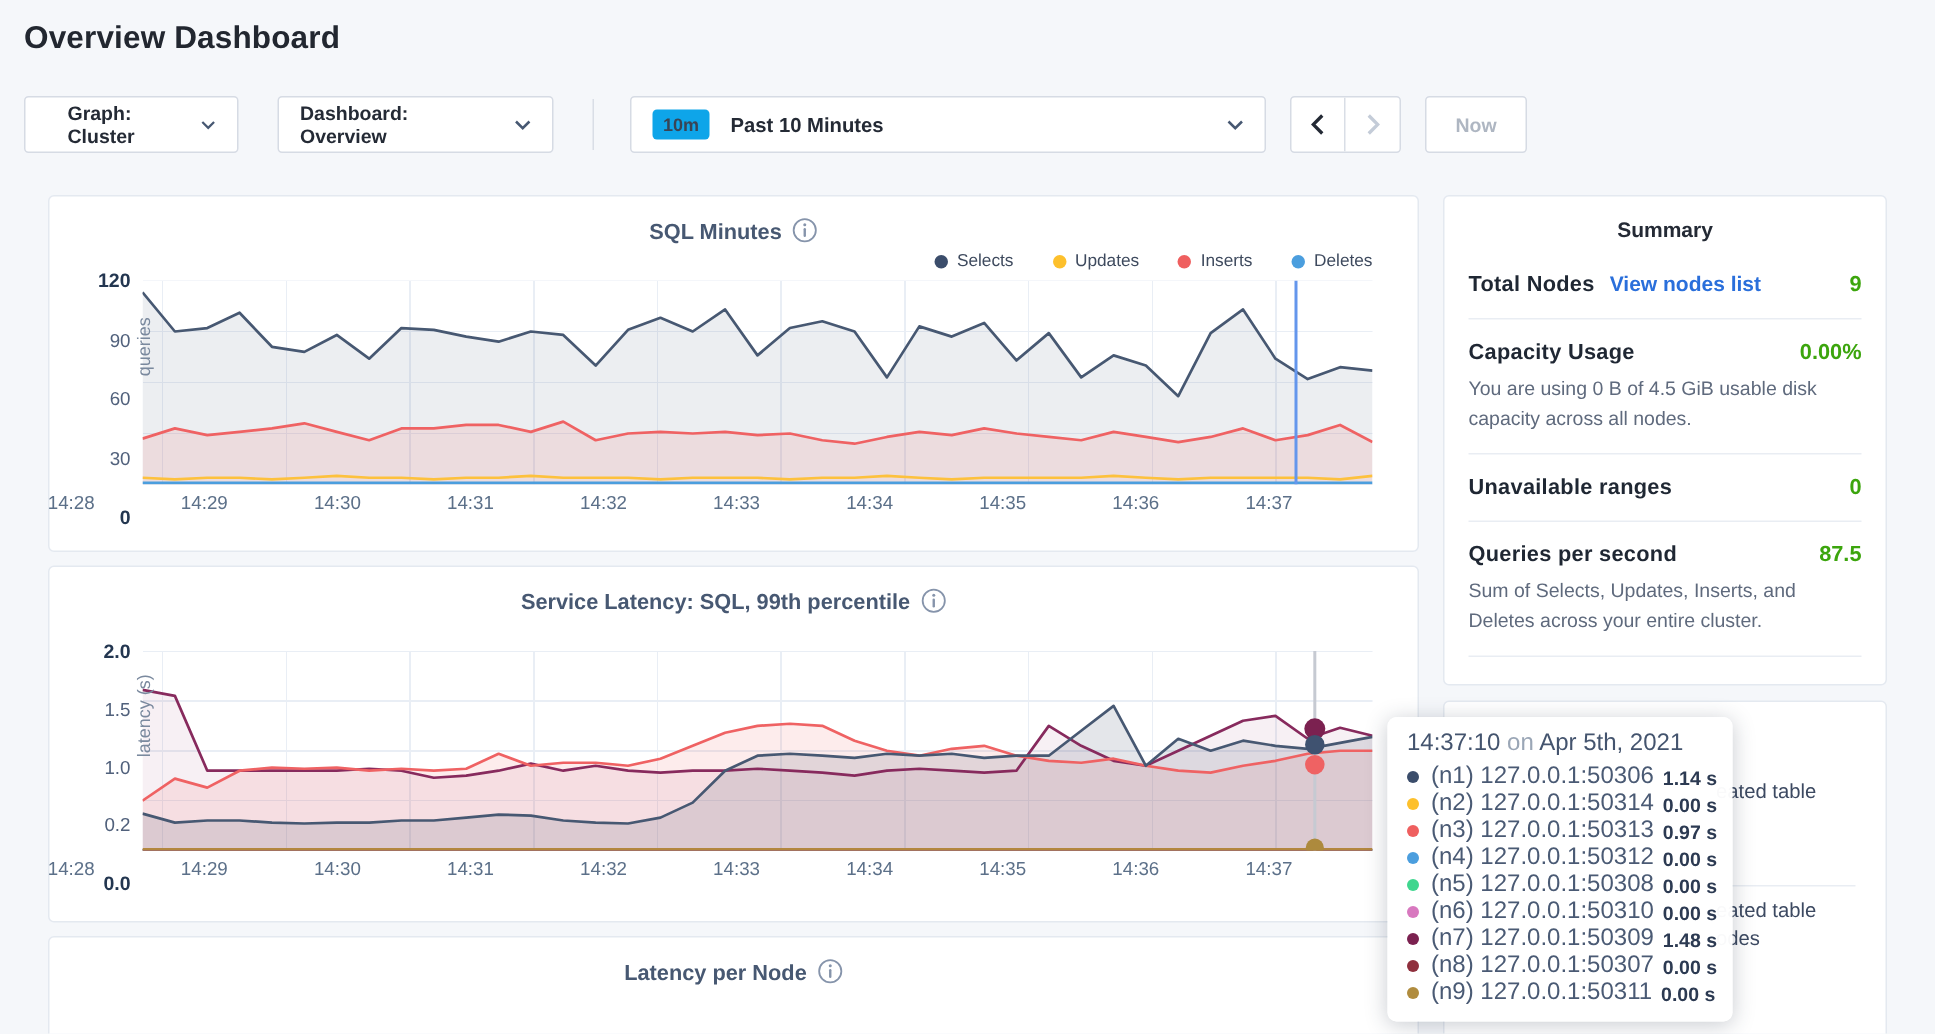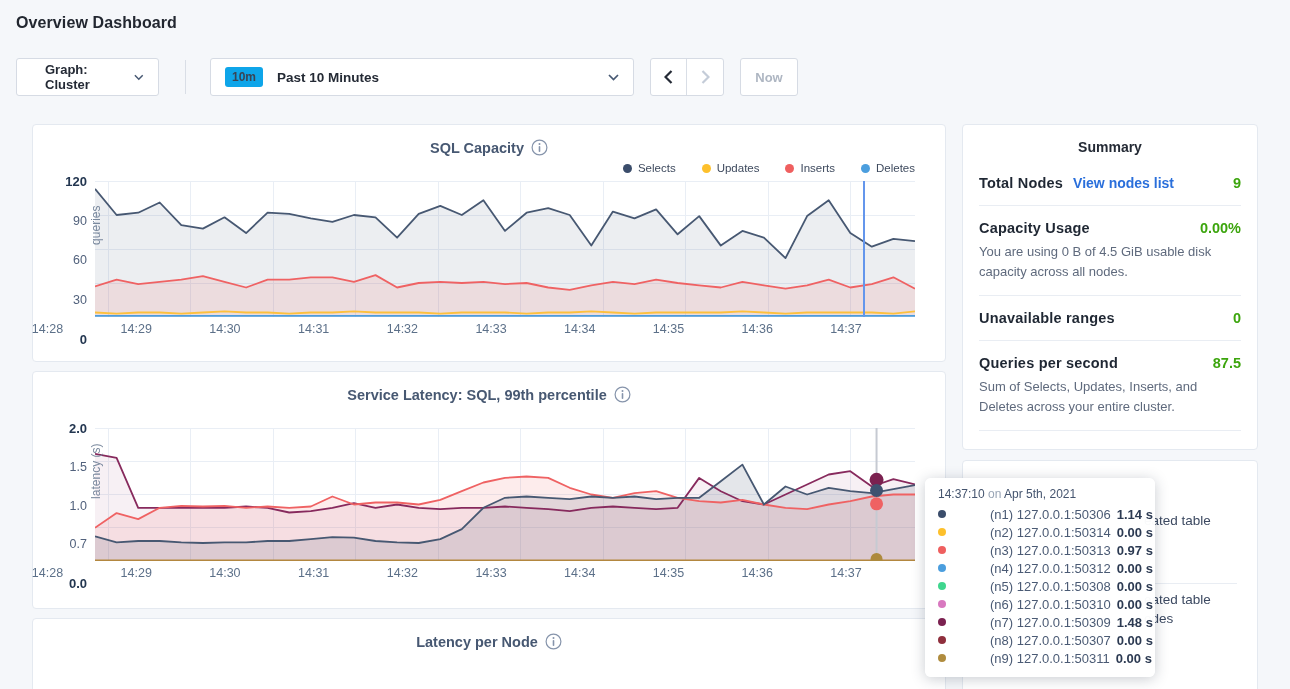--- a/index.html
+++ b/index.html
@@ -4,39 +4,39 @@
 <style>
   * { box-sizing: border-box; }
   html,body { margin:0; padding:0; }
   body {
     width:1290px; height:689px; overflow:hidden;
     background:#f5f7fa;
     font-family:"Liberation Sans", sans-serif;
     color:#242a35;
   }
   .page { padding:14px 16px 0 16px; }
-  h1.page-title { font-size:16px; font-weight:600; color:#222730; margin:0 0 26px 0; letter-spacing:.1px; }
+  h1.page-title { font-size:21px; font-weight:600; color:#222730; margin:0 0 26px 0; letter-spacing:.1px; }
 
   
   .controls { display:flex; align-items:center; height:38px; margin-bottom:28px; }
   .btn {
     background:#fff; border:1px solid #d6dbe4; border-radius:3px;
     height:38px; display:flex; align-items:center; justify-content:center;
     font-size:13px; font-weight:700; color:#242a35; cursor:pointer;
   }
   .dropdown { padding:0 14px; }
   .dd-chevron { margin-left:10px; }
   .v-divider { width:1px; height:34px; background:#d9dee6; margin:0 24px 0 26px; }
   .time-select { width:424px; justify-content:flex-start; padding:0 14px; }
   .time-badge { background:#0ea5e9; border-radius:3px; font-size:12px; font-weight:700; color:#394455; padding:3px 7px; margin-right:14px; }
   .time-label { flex:1; text-align:left; font-size:13.5px; }
   .arrow-group { display:flex; margin-left:16px; width:74px; padding:0; overflow:hidden; }
   .arrow-half { width:37px; height:36px; display:flex; align-items:center; justify-content:center; }
   .arrow-half.first { border-right:1px solid #d9dee6; }
-  .now-btn { margin-left:16px; width:58px; color:#aeb6c2; }
+  .now-btn { margin-left:16px; width:68px; color:#aeb6c2; }
 
   
   .main { display:flex; align-items:flex-start; gap:16px; padding:0 16px; }
   .left-col { width:944px; display:flex; flex-direction:column; gap:9px; }
   .right-col { width:306px; display:flex; flex-direction:column; gap:10px; }
   .card { background:#fff; border:1px solid #e4e9f0; border-radius:4px; }
 
   
   .chart-card { height:238px; position:relative; }
   .chart-card.cut { height:120px; }
@@ -72,36 +72,42 @@
   .event-frag { position:absolute; font-size:13.5px; color:#3c4961; }
   .events-divider { position:absolute; left:20px; right:20px; top:122px; height:1px; background:#e9edf3; }
 
   
   .tooltip {
     position:absolute; left:925px; top:478px; width:230px; z-index:20;
     background:rgba(255,255,255,0.97); border-radius:6px;
     box-shadow:0 2px 14px rgba(40,50,70,0.25);
     padding:9px 13px 10px 13px;
   }
-  .tt-head { font-size:12px; color:#44546e; margin-bottom:4px; }
+  .tt-head { font-size:16px; color:#44546e; margin-bottom:4px; }
   .tt-head .tt-on { color:#9aa6b6; }
   .tt-row { display:flex; align-items:center; height:18px; }
   .tt-dot { width:8px; height:8px; border-radius:50%; margin-right:8px; flex:none; }
-  .tt-label { font-size:13px; color:#4a5a74; flex:1; white-space:nowrap;margin-left:36px; }
+  .tt-label { font-size:16px; color:#4a5a74; flex:1; white-space:nowrap; }
   .tt-value { font-size:13px; font-weight:700; color:#2c3a52; margin-left:6px; white-space:nowrap; }
 </style>
 </head>
 <body>
 
 <div class="page">
   <h1 class="page-title">Overview Dashboard</h1>
 
   <div class="controls">
     <div class="btn dropdown" style="width:143px;padding-left:28px;">
       <span>Graph: Cluster</span>
+      <svg class="dd-chevron" width="11" height="7" viewBox="0 0 11 7">
+          <polyline points="1,1 5.5,5.5 10,1" fill="none" stroke="#475872" stroke-width="1.7"></polyline>
+        </svg>
+    </div>
+    <div class="btn dropdown" style="width:184px; margin-left:26px;">
+      <span>Dashboard: Overview</span>
       <svg class="dd-chevron" width="11" height="7" viewBox="0 0 11 7">
           <polyline points="1,1 5.5,5.5 10,1" fill="none" stroke="#475872" stroke-width="1.7"></polyline>
         </svg>
     </div>
     <div class="v-divider"></div>
     <div class="btn time-select">
       <span class="time-badge">10m</span>
       <span class="time-label">Past 10 Minutes</span>
       <svg width="11" height="7" viewBox="0 0 11 7">
           <polyline points="1,1 5.5,5.5 10,1" fill="none" stroke="#475872" stroke-width="1.7"></polyline>
@@ -122,21 +128,21 @@
     <div class="btn now-btn">
       <span>Now</span>
     </div>
   </div>
 
   <div class="main">
     <div class="left-col">
 
       <div class="card chart-card">
         <div class="chart-header">
-          <span>SQL Capacity</span><span class="info-icon"><svg width="17" height="17" viewBox="0 0 17 17">
+          <span>SQL Minutes</span><span class="info-icon"><svg width="17" height="17" viewBox="0 0 17 17">
                 <circle cx="8.5" cy="8.5" r="7.4" fill="none" stroke="#8694ab" stroke-width="1.2"></circle>
                 <circle cx="8.5" cy="4.9" r="1" fill="#8694ab"></circle>
                 <rect x="7.7" y="7" width="1.6" height="6" rx="0.8" fill="#8694ab"></rect>
               </svg></span>
         </div>
         <div class="legend">
             <span class="legend-item">
               <span class="legend-dot" style="background: rgb(59, 77, 107);"></span>
               <span>Selects</span>
             </span>
@@ -209,21 +215,21 @@
                 <circle cx="8.5" cy="4.9" r="1" fill="#8694ab"></circle>
                 <rect x="7.7" y="7" width="1.6" height="6" rx="0.8" fill="#8694ab"></rect>
               </svg></span>
         </div>
         <div class="legend"></div>
         <div class="plot-wrap">
           <div class="yticks">
               <span class="bold" style="top: 0%;">2.0</span>
               <span style="top: 25%;">1.5</span>
               <span style="top: 50%;">1.0</span>
-              <span style="top: 75%;">0.7</span>
+              <span style="top: 75%;">0.2</span>
               <span class="bold" style="top: 100%;">0.0</span>
             </div>
           <div class="plot">
             <span class="ylab">latency (s)</span>
           <svg width="820" height="133" viewBox="0 0 820 133">
                 <line x1="0" y1="0" x2="820" y2="0" stroke="#e9eef5" stroke-width="1" shape-rendering="crispEdges"></line>
                 <line x1="0" y1="33.25" x2="820" y2="33.25" stroke="#e9eef5" stroke-width="1" shape-rendering="crispEdges"></line>
                 <line x1="0" y1="66.5" x2="820" y2="66.5" stroke="#e9eef5" stroke-width="1" shape-rendering="crispEdges"></line>
                 <line x1="0" y1="99.75" x2="820" y2="99.75" stroke="#e9eef5" stroke-width="1" shape-rendering="crispEdges"></line>
                 <line x1="0" y1="133" x2="820" y2="133" stroke="#dfe5ec" stroke-width="1" shape-rendering="crispEdges"></line>

